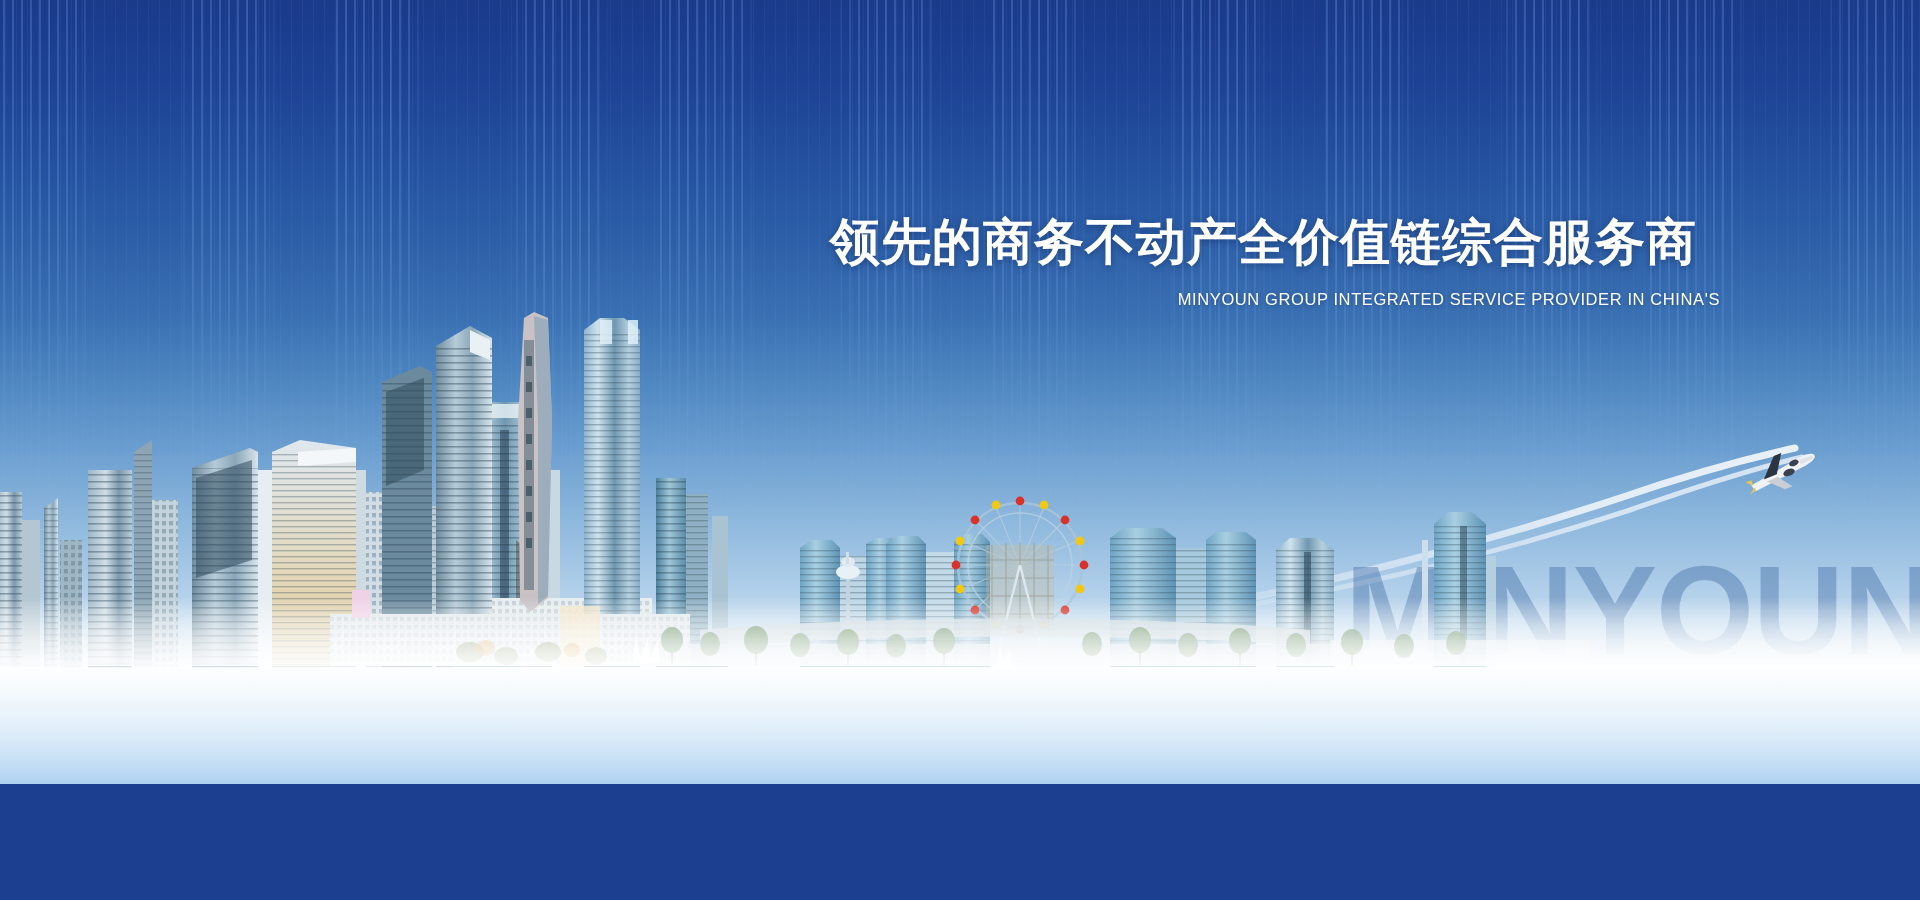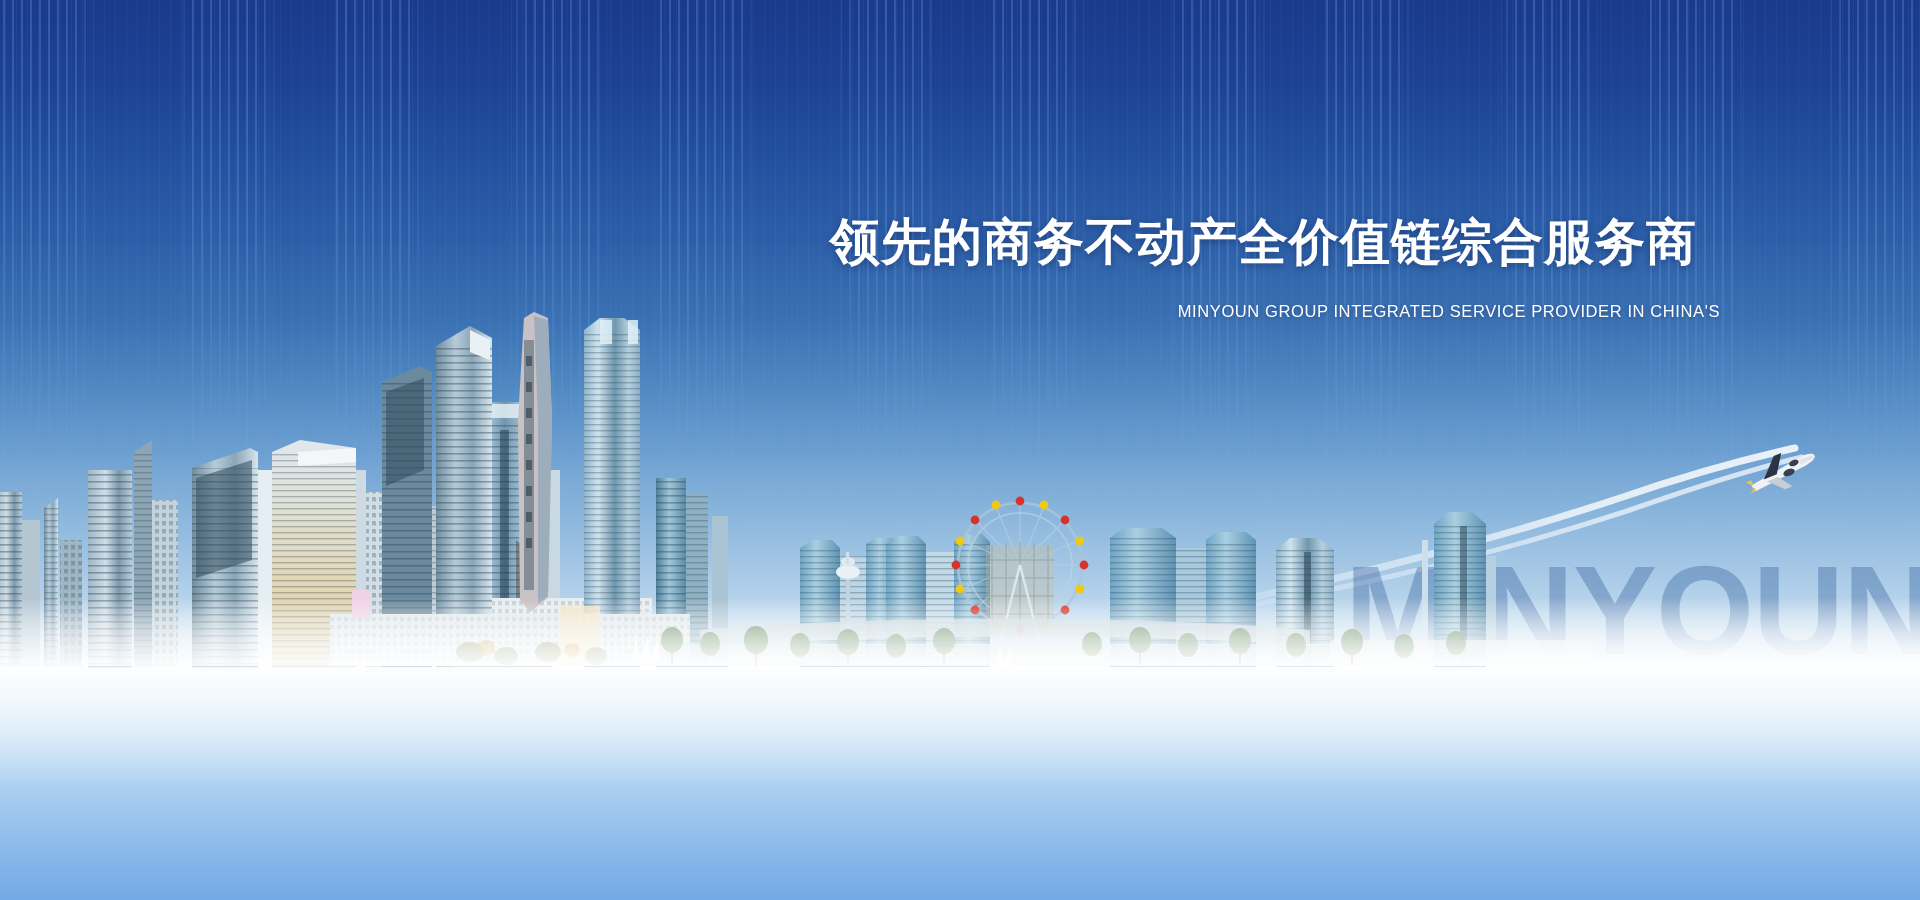--- a/index.html
+++ b/index.html
@@ -1,20 +1,20 @@
 <!DOCTYPE html>
 <html><head>
 <meta charset="utf-8">
 <style>
   * { margin:0; padding:0; box-sizing:border-box; }
   html,body { width:1920px; height:900px; overflow:hidden; background:#1c3f8f; }
   body { font-family:"Liberation Sans", sans-serif; }
 
   #banner {
-    position:relative; width:1920px; height:900px; overflow:hidden;
+    position:relative; width:1920px; height:784px; overflow:hidden;
     background:#1b3d8c;
   }
 
   
   .sky {
     position:absolute; left:0; top:0; width:1920px; height:670px;
     background:linear-gradient(to bottom,
       #1a3a8a 0%,
       #1d4295 12%,
       #23509f 24%,
@@ -112,21 +112,20 @@
     position:absolute; left:830px; top:214px; width:890px;
     font-size:50px; font-weight:bold; color:#ffffff;
     letter-spacing:1px; line-height:1.12; white-space:nowrap;
     text-shadow:0 2px 7px rgba(10,30,80,.45);
   }
   .subline {
     position:absolute; left:830px; top:288px; width:890px;
     text-align:right; color:#ffffff;
     font-size:16.5px; letter-spacing:.6px; line-height:1.38;
     text-shadow:0 1px 4px rgba(10,30,80,.4);
-    margin-top:12px;
   }
   .subline div { white-space:nowrap; }
 
   
   .watermark {
     position:absolute; left:1345px; top:548px;
     font-size:126px; font-weight:bold; letter-spacing:-1px;
     color:rgba(62,104,162,0.42);
     white-space:nowrap; line-height:1;
     -webkit-mask-image:linear-gradient(to bottom, rgba(0,0,0,1) 0%, rgba(0,0,0,.95) 55%, rgba(0,0,0,.45) 86%, rgba(0,0,0,.12) 100%);

